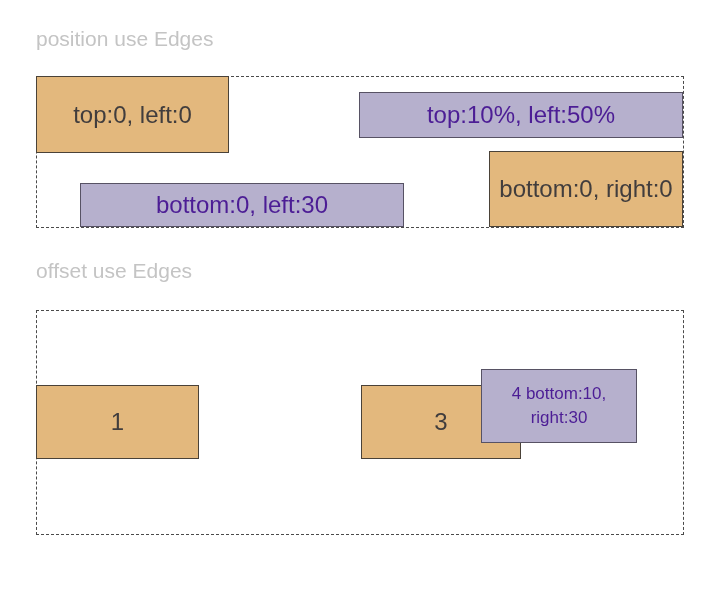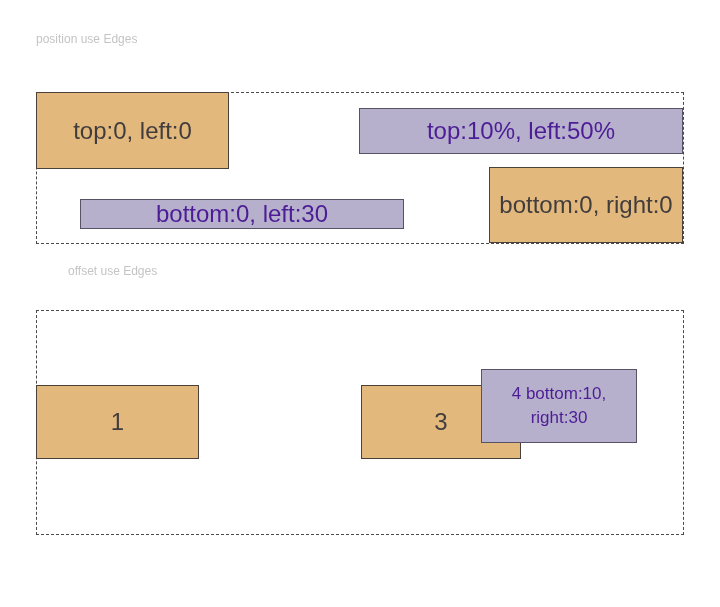--- a/index.html
+++ b/index.html
@@ -12,35 +12,35 @@
     position: relative;
     width: 720px;
     height: 607px;
     background: #ffffff;
     overflow: hidden;
   }
   .section-title {
     position: absolute;
     left: 36px;
     color: #c4c4c4;
-    font-size: 12px;
+    font-size: 21px;
     line-height: 20px;
     white-space: nowrap;
   }
   .title-position { top: 29px; }
-  .title-offset   { top: 261px; margin-left: 32px; }
+  .title-offset   { top: 261px; }
 
   .canvas {
     position: absolute;
     left: 36px;
     width: 648px;
     border: 1px dashed #4a4a4a;
     box-sizing: border-box;
   }
-  .canvas-position { top: 92px;  height: 152px; padding-left: 20px; }
+  .canvas-position { top: 76px;  height: 152px; padding-left: 20px; }
   .canvas-offset   { top: 310px; height: 225px; }
 
   .box {
     position: absolute;
     box-sizing: border-box;
     display: flex;
     align-items: center;
     justify-content: center;
     text-align: center;
     font-size: 24px;
@@ -53,21 +53,21 @@
   }
   .box.purple {
     background: #b6b0cd;
     border: 1.5px solid #575264;
     color: #4c1d95;
   }
 
   
   .bx-top-left      { left: -1px;  top: -1px;  width: 193px; height: 77px; }
   .bx-top-center    { left: 322px; top: 15px;  width: 324px; height: 46px; }
-  .bx-bottom-left   { left: 43px;  top: 106px; width: 324px; height: 30px; }
+  .bx-bottom-left   { left: 43px;  top: 106px; width: 324px; height: 44px; }
   .bx-bottom-right  { left: 452px; top: 74px;  width: 194px; height: 76px; }
 
   
   .bx-offset-1 { left: -1px;  top: 74px;  width: 163px; height: 74px; }
   .bx-offset-2 { left: 161px; top: 117px; width: 164px; height: 75px; font-size: 21px; }
   .bx-offset-3 { left: 324px; top: 74px;  width: 160px; height: 74px; }
   .bx-offset-4 { left: 444px; top: 58px;  width: 156px; height: 74px;
                  font-size: 17px; line-height: 1.4; padding: 13px 8px; z-index: 2; }
 </style>
 </head>

